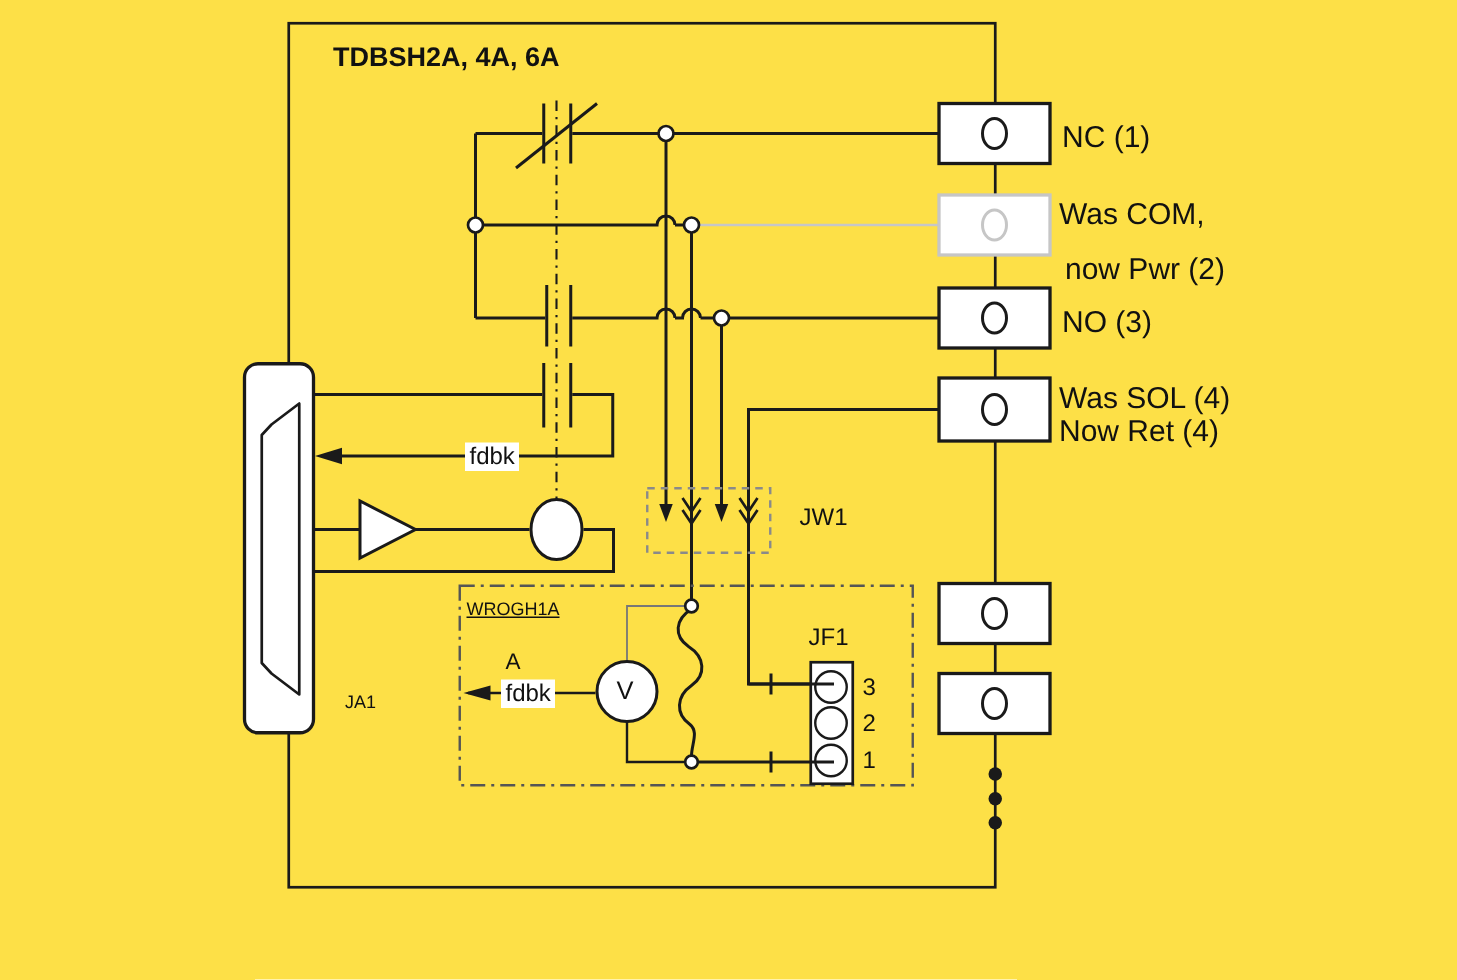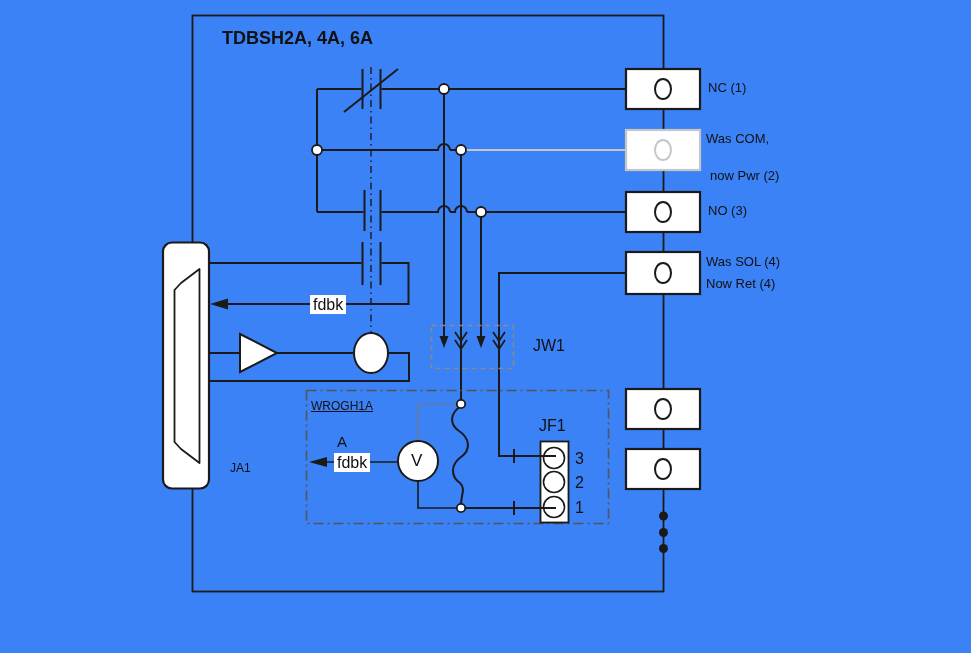--- a/index.html
+++ b/index.html
@@ -1,21 +1,21 @@
 <!DOCTYPE html>
 <html><head>
 <meta charset="utf-8">
 <style>
   html,body{margin:0;padding:0;background:#ffffff;}
   #stage{
-    position:relative;width:971px;height:653px;background:#3b82f6;overflow:hidden;
+    position:relative;width:971px;height:653px;background:#fde047;overflow:hidden;
     font-family:"Liberation Sans","DejaVu Sans",sans-serif;color:#111;
   }
   #schem{position:absolute;left:0;top:0;}
-  .lbl{position:absolute;white-space:nowrap;color:#111;font-size:13px;line-height:1.2;}
+  .lbl{position:absolute;white-space:nowrap;color:#111;font-size:20px;line-height:1.2;}
   .lbl.bold{font-weight:bold;font-size:18px;}
   .onwire{background:#ffffff;padding:0 3px;}
   .rt{text-align:right;}
 </style>
 </head>
 <body>
 
 <div id="stage">
 
   <svg id="schem" width="971" height="653" viewBox="0 0 971 653">

